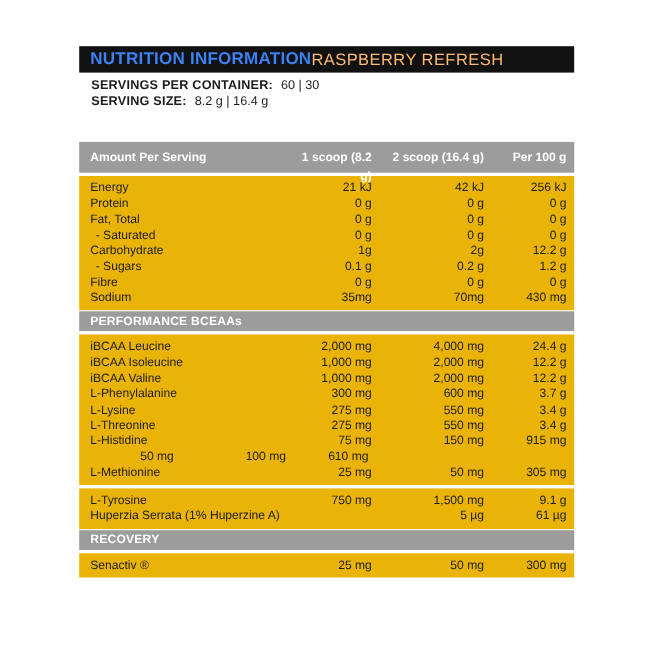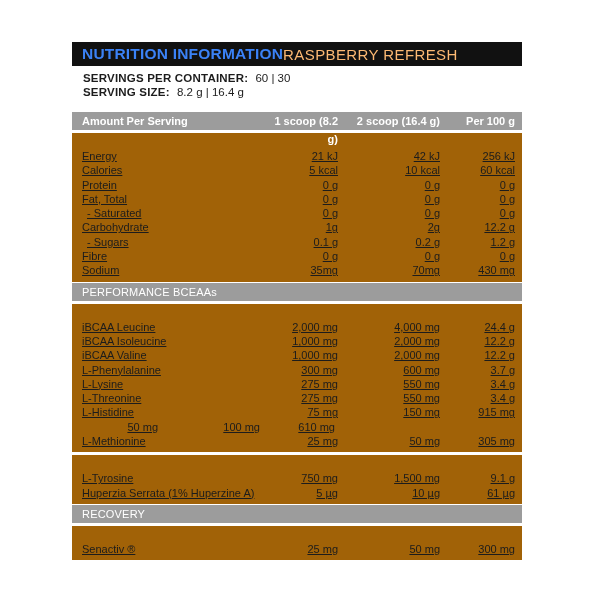--- a/index.html
+++ b/index.html
@@ -43,48 +43,47 @@
   }
   .servings .line {
     font-size: 11.5px;
     line-height: 14px;
     white-space: nowrap;
   }
   .servings .lbl { font-weight: bold; letter-spacing: 0.2px; }
   .servings .val { font-weight: normal; margin-left: 4px; }
   
   .col-header-bar {
-    margin-top: 13px;
-    height: 18px;
+    margin-top: 30px;
+    height: 28px;
     background: #9c9c9c;
     display: flex;
     align-items: center;
     padding: 0 7px 0 10px;
     color: #ffffff;
     font-weight: bold;
     font-size: 11px;
   }
   .section-bar {
     height: 18px;
     background: #9c9c9c;
     display: flex;
     align-items: center;
     padding: 0 7px 0 10px;
     color: #ffffff;
-    font-weight: normal;
+    font-weight: bold;
     font-size: 11px;
     margin: 0 0;
     letter-spacing: 0.2px;
   }
   .band {
-    background: #a16207;
-    padding: 16px 7px 4px 10px;
+    background: #eab308;
+    padding: 4px 7px 4px 10px;
     margin-top: 3px;
     margin-bottom: 1px;
-    text-decoration: underline;
   }
   .row {
     display: flex;
     align-items: baseline;
     height: 14.3px;
     font-size: 11px;
     line-height: 14.3px;
     white-space: nowrap;
   }
   .c-name { flex: 1 1 auto; text-align: left; overflow: hidden; }
@@ -127,26 +126,20 @@
 
   <div id="table-body">
       <div class="band">
         <div class="row">
           <span class="c-name">Energy</span>
           <span class="c-v1">21 kJ</span>
           <span class="c-v2">42 kJ</span>
           <span class="c-v3">256 kJ</span>
         </div>
         <div class="row">
-          <span class="c-name">Calories</span>
-          <span class="c-v1">5 kcal</span>
-          <span class="c-v2">10 kcal</span>
-          <span class="c-v3">60 kcal</span>
-        </div>
-        <div class="row">
           <span class="c-name">Protein</span>
           <span class="c-v1">0 g</span>
           <span class="c-v2">0 g</span>
           <span class="c-v3">0 g</span>
         </div>
         <div class="row">
           <span class="c-name">Fat, Total</span>
           <span class="c-v1">0 g</span>
           <span class="c-v2">0 g</span>
           <span class="c-v3">0 g</span>
@@ -243,21 +236,20 @@
       <div class="band">
         <div class="row">
           <span class="c-name">L-Tyrosine</span>
           <span class="c-v1">750 mg</span>
           <span class="c-v2">1,500 mg</span>
           <span class="c-v3">9.1 g</span>
         </div>
         <div class="row">
           <span class="c-name">Huperzia Serrata (1% Huperzine A)</span>
           <span class="c-v1">5 µg</span>
-          <span class="c-v2">10 µg</span>
           <span class="c-v3">61 µg</span>
         </div>
       </div>
       <div class="section-bar">
         <span>RECOVERY</span>
       </div>
       <div class="band">
         <div class="row">
           <span class="c-name">Senactiv ®</span>
           <span class="c-v1">25 mg</span>

